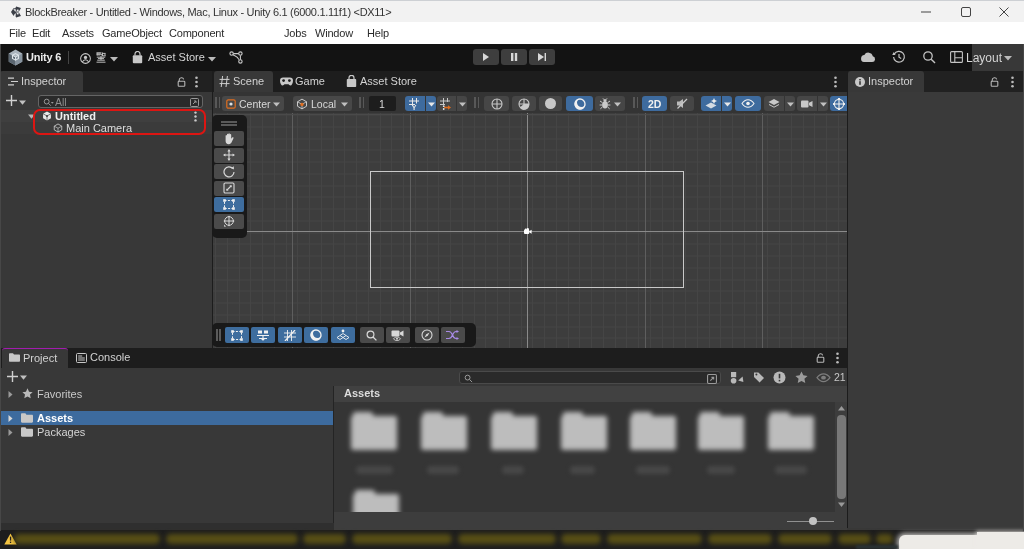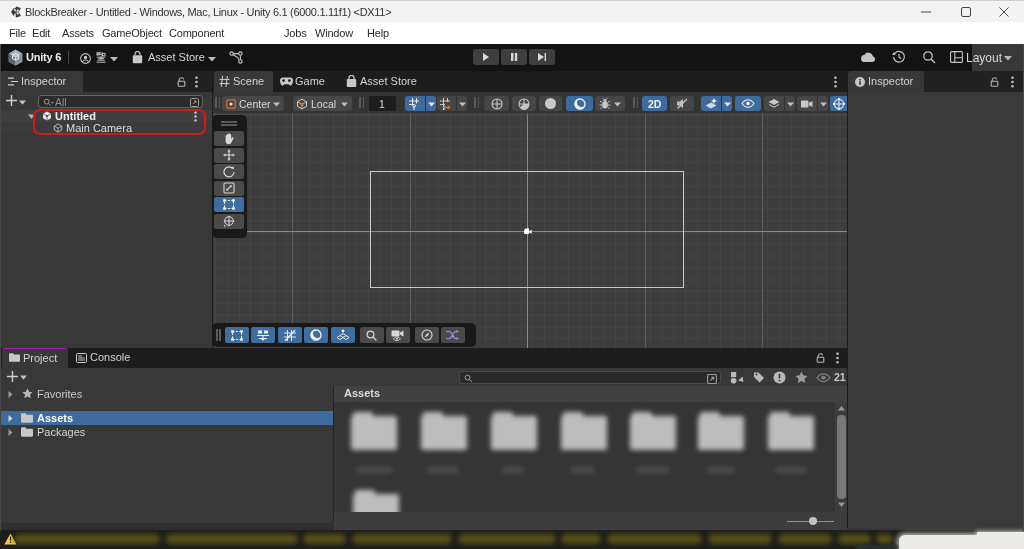--- a/index.html
+++ b/index.html
@@ -590,21 +590,21 @@
       <path d="M2.2 4.2V3.1a2.3 2.3 0 0 1 4.5-.7" fill="none" stroke="#b5b5b5" stroke-width="1.1"></path>
       <rect x="1.2" y="4.2" width="6.6" height="5" rx="0.8" fill="none" stroke="#b5b5b5" stroke-width="1.1"></rect>
     </svg>
     <svg class="abs" style="left:836px;top:4px" width="3" height="12" viewBox="0 0 3 12">
       <circle cx="1.5" cy="1.8" r="1.3" fill="#bbb"></circle>
         <circle cx="1.5" cy="6" r="1.3" fill="#bbb"></circle>
         <circle cx="1.5" cy="10.2" r="1.3" fill="#bbb"></circle>
     </svg>
   </div>
 
-  <div class="abs" style="left:0;top:20px;width:847px;height:18px;background:#383838;font-weight:bold;">
+  <div class="abs" style="left:0;top:20px;width:847px;height:18px;background:#383838;">
     <svg class="abs" style="left:7px;top:3px" width="11" height="11" viewBox="0 0 11 11">
         <path stroke="#d0d0d0" stroke-width="1.4" d="M5.5 0v11M0 5.5h11"></path>
       </svg>
     <svg class="abs" style="left:20px;top:7px" width="7" height="5" viewBox="0 0 7 5">
         <path fill="#c0c0c0" d="M0 0.5h7L3.5 4.8z"></path>
       </svg>
     <div class="abs" style="left:459px;top:3px;width:262px;height:13px;background:#2a2a2a;border:1px solid #4a4a4a;border-radius:3px;">
       <svg class="abs" style="left:4px;top:2px" width="9" height="9" viewBox="0 0 10 10">
         <circle cx="4" cy="4" r="2.7" fill="none" stroke="#9a9a9a" stroke-width="1.1"></circle>
         <path d="M6 6 9 9" stroke="#9a9a9a" stroke-width="1.1"></path>

